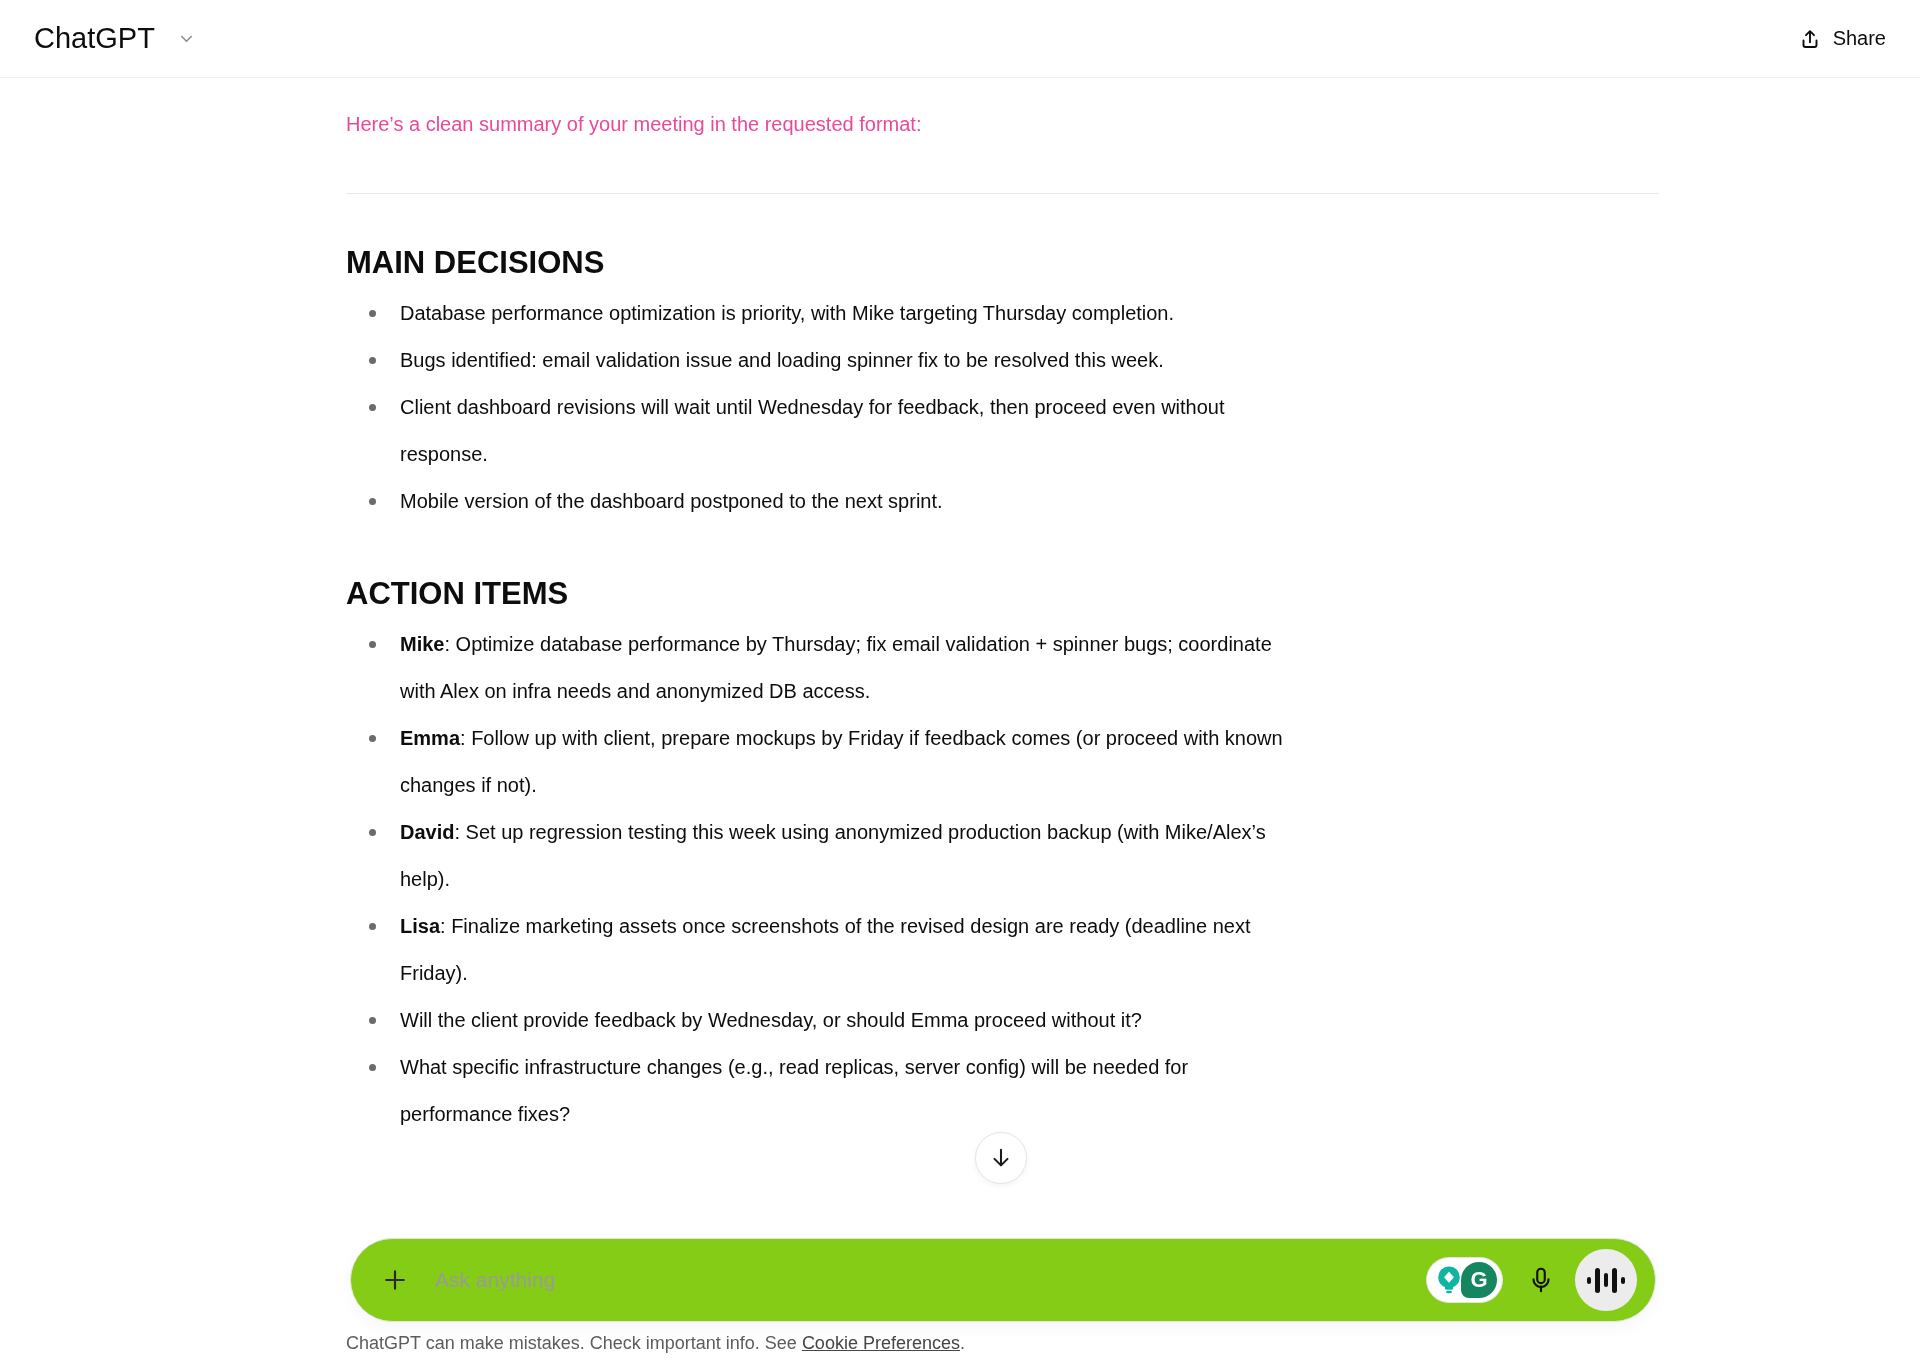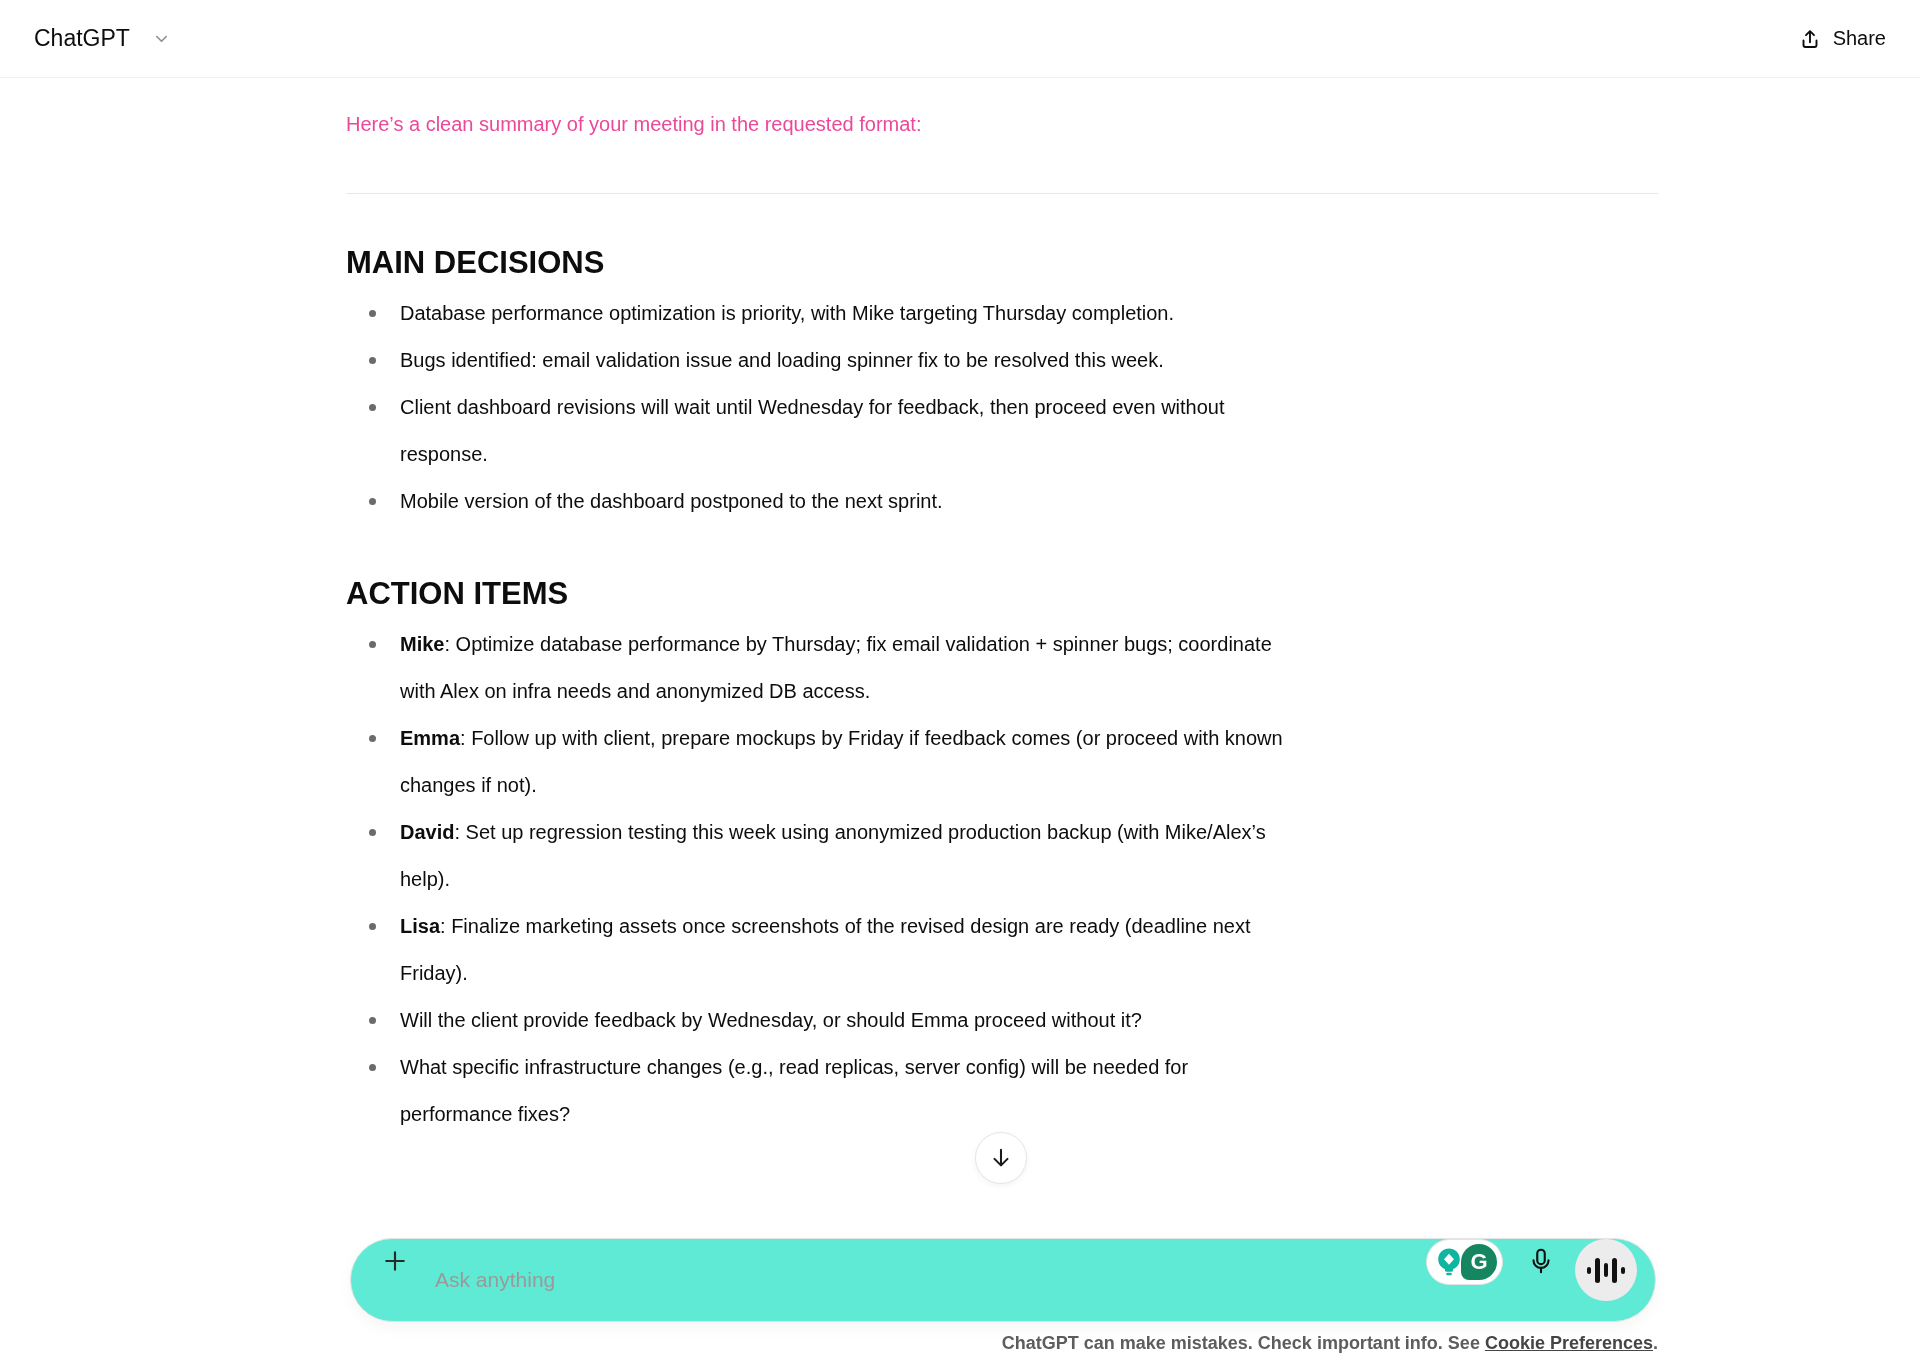--- a/index.html
+++ b/index.html
@@ -17,21 +17,21 @@
   .topbar {
     position: absolute; top: 0; left: 0; right: 0; height: 78px;
     background: #fff;
     border-bottom: 1px solid #f0f0f0;
     display: flex; align-items: center; justify-content: space-between;
     padding: 0 28px;
     z-index: 10;
   }
   .brand {
     display: flex; align-items: center; gap: 22px;
-    font-size: 23px; font-weight: 500; color: #0d0d0d;
+    font-size: 29px; font-weight: 500; color: #0d0d0d;
     cursor: pointer; background: none; border: none; font-family: inherit;
   }
   .share-btn {
     display: flex; align-items: center; gap: 11px;
     font-size: 20px; font-weight: 500; color: #0d0d0d;
     background: none; border: none; cursor: pointer; font-family: inherit;
   }
 
   
   .main-col {
@@ -66,25 +66,25 @@
     background: #fff; border: 1px solid #e5e5e5;
     display: flex; align-items: center; justify-content: center;
     cursor: pointer; z-index: 6;
     box-shadow: 0 2px 6px rgba(0,0,0,0.05);
   }
 
   
   .composer {
     position: absolute; left: 350px; top: 1238px;
     width: 1306px; height: 84px;
-    background: #5eead4;
+    background: #84cc16;
     border: 1px solid #e5e5e5;
     border-radius: 42px;
     box-shadow: 0 6px 16px rgba(0,0,0,0.04);
-    display: flex; 
+    display: flex; align-items: center;
     padding: 0 18px 0 22px;
     z-index: 5;
   }
   .attach-btn {
     width: 44px; height: 44px; flex: 0 0 auto;
     background: none; border: none; cursor: pointer;
     display: flex; align-items: center; justify-content: center;
   }
   .prompt-input {
     flex: 1; min-width: 0;
@@ -123,21 +123,21 @@
   }
   .wave i:nth-child(1) { height: 7px; }
   .wave i:nth-child(2) { height: 25px; }
   .wave i:nth-child(3) { height: 14px; }
   .wave i:nth-child(4) { height: 25px; }
   .wave i:nth-child(5) { height: 7px; }
 
   
   .disclaimer {
     position: absolute; left: 346px; top: 1333px; width: 1312px;
-    text-align: right; font-size: 18px; color: #5d5d5d; font-weight: bold;
+    text-align: left; font-size: 18px; color: #5d5d5d;
   }
   .disclaimer a { color: #454545; text-decoration: underline; cursor: pointer; }
 
   svg { display: block; }
 </style>
 </head>
 <body>
 
 <header class="topbar">
   <button class="brand">

